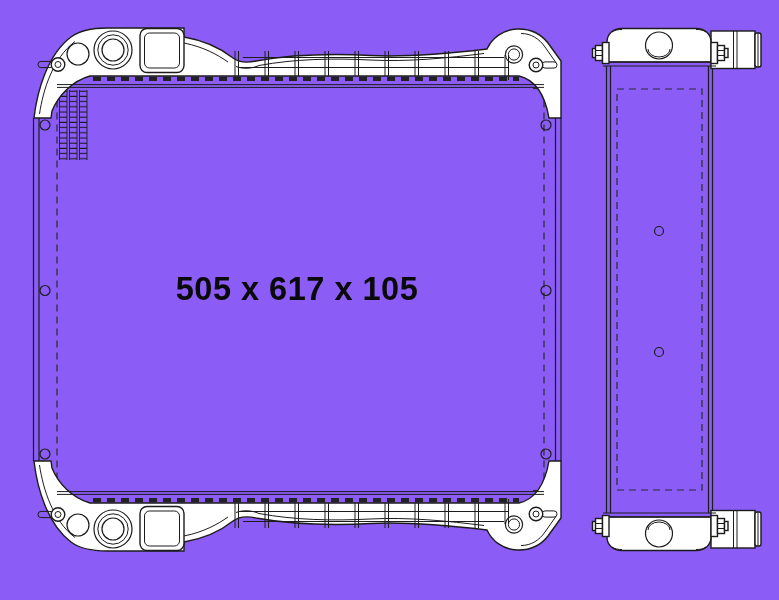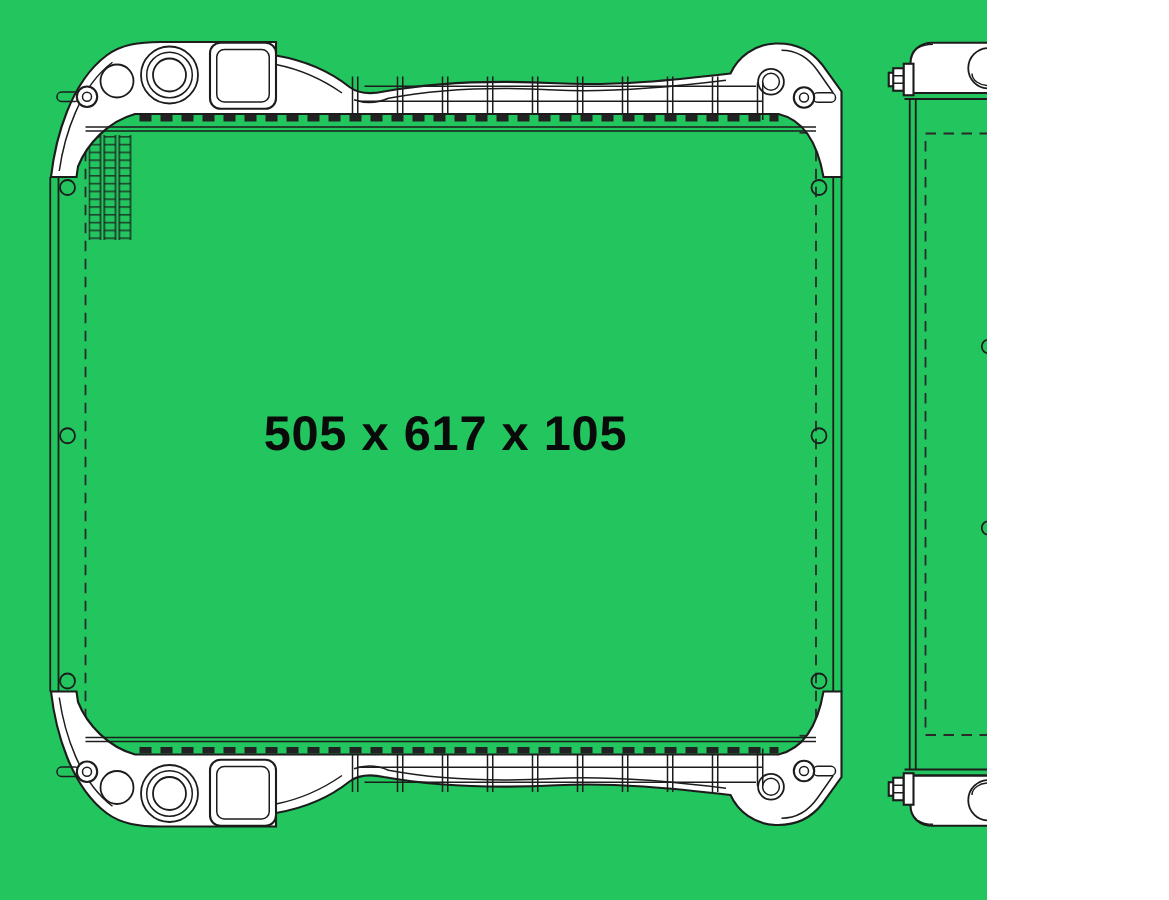--- a/index.html
+++ b/index.html
@@ -1,16 +1,16 @@
 <!DOCTYPE html>
 <html><head>
 <meta charset="utf-8">
 <style>
   html,body{margin:0;padding:0;background:#ffffff;}
-  .canvas{position:relative;width:658px;height:600px;background:#22c55e;overflow:hidden;
+  .canvas{position:relative;width:779px;height:600px;background:#8b5cf6;overflow:hidden;
           font-family:"Liberation Sans",sans-serif;}
   svg{display:block;}
   .ln{fill:none;stroke:#1c1c1c;stroke-width:1.2;}
   .thin{fill:none;stroke:#1c1c1c;stroke-width:1;}
   .solidwhite{fill:#ffffff;stroke:#1c1c1c;stroke-width:1.4;}
   .dash{fill:none;stroke:#2a2a2a;stroke-width:1.2;stroke-dasharray:7 5;}
   .teeth{fill:none;stroke:#222222;stroke-width:4.4;stroke-dasharray:8 6;}
   .dim-text{font-weight:700;font-size:32.5px;fill:#0a0a0a;letter-spacing:0.5px;
             font-family:"Liberation Sans",sans-serif;}
 </style>

